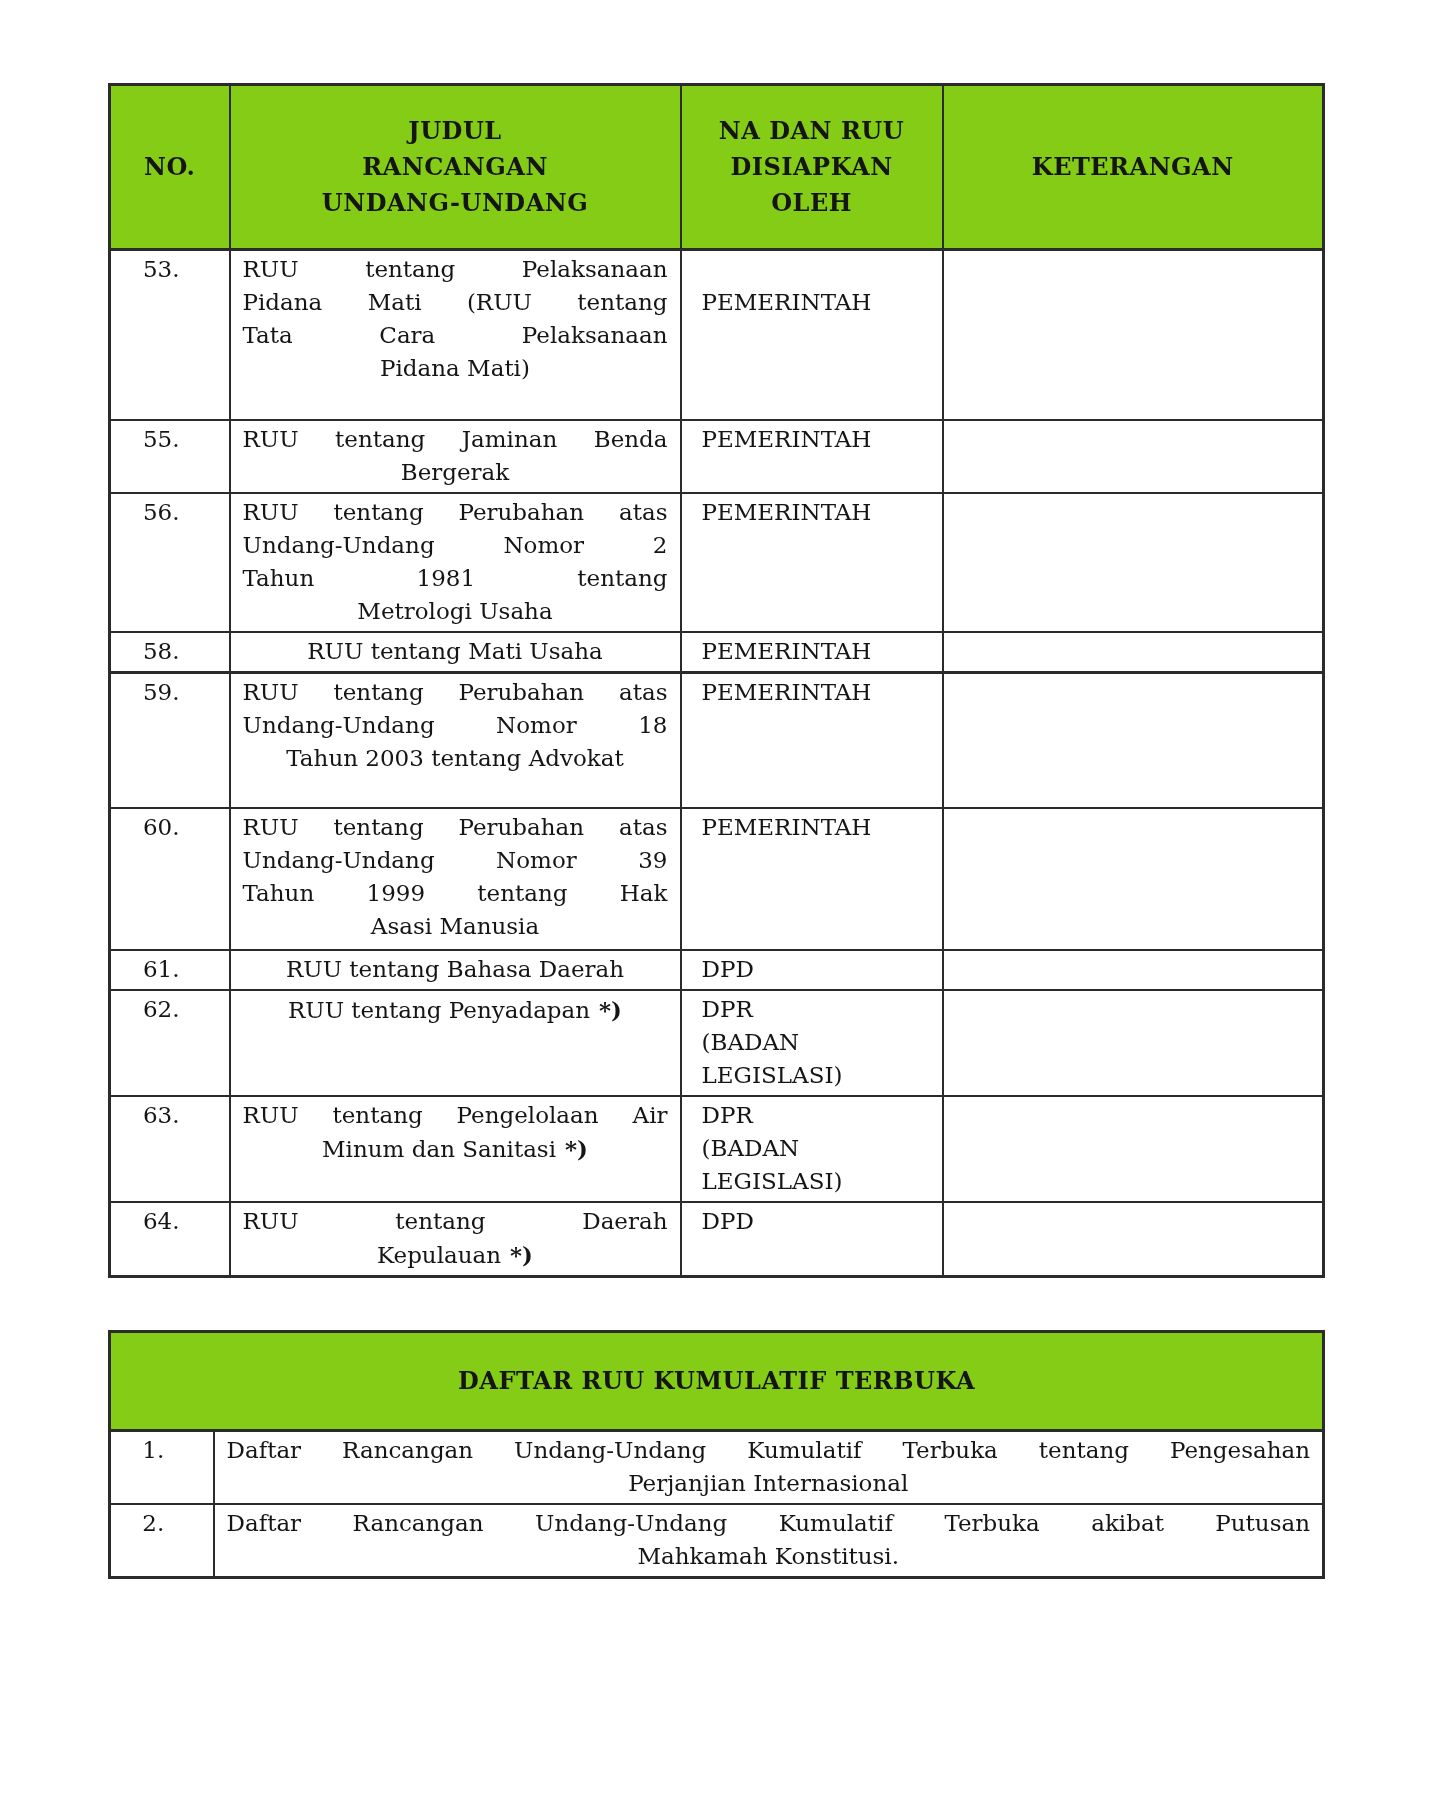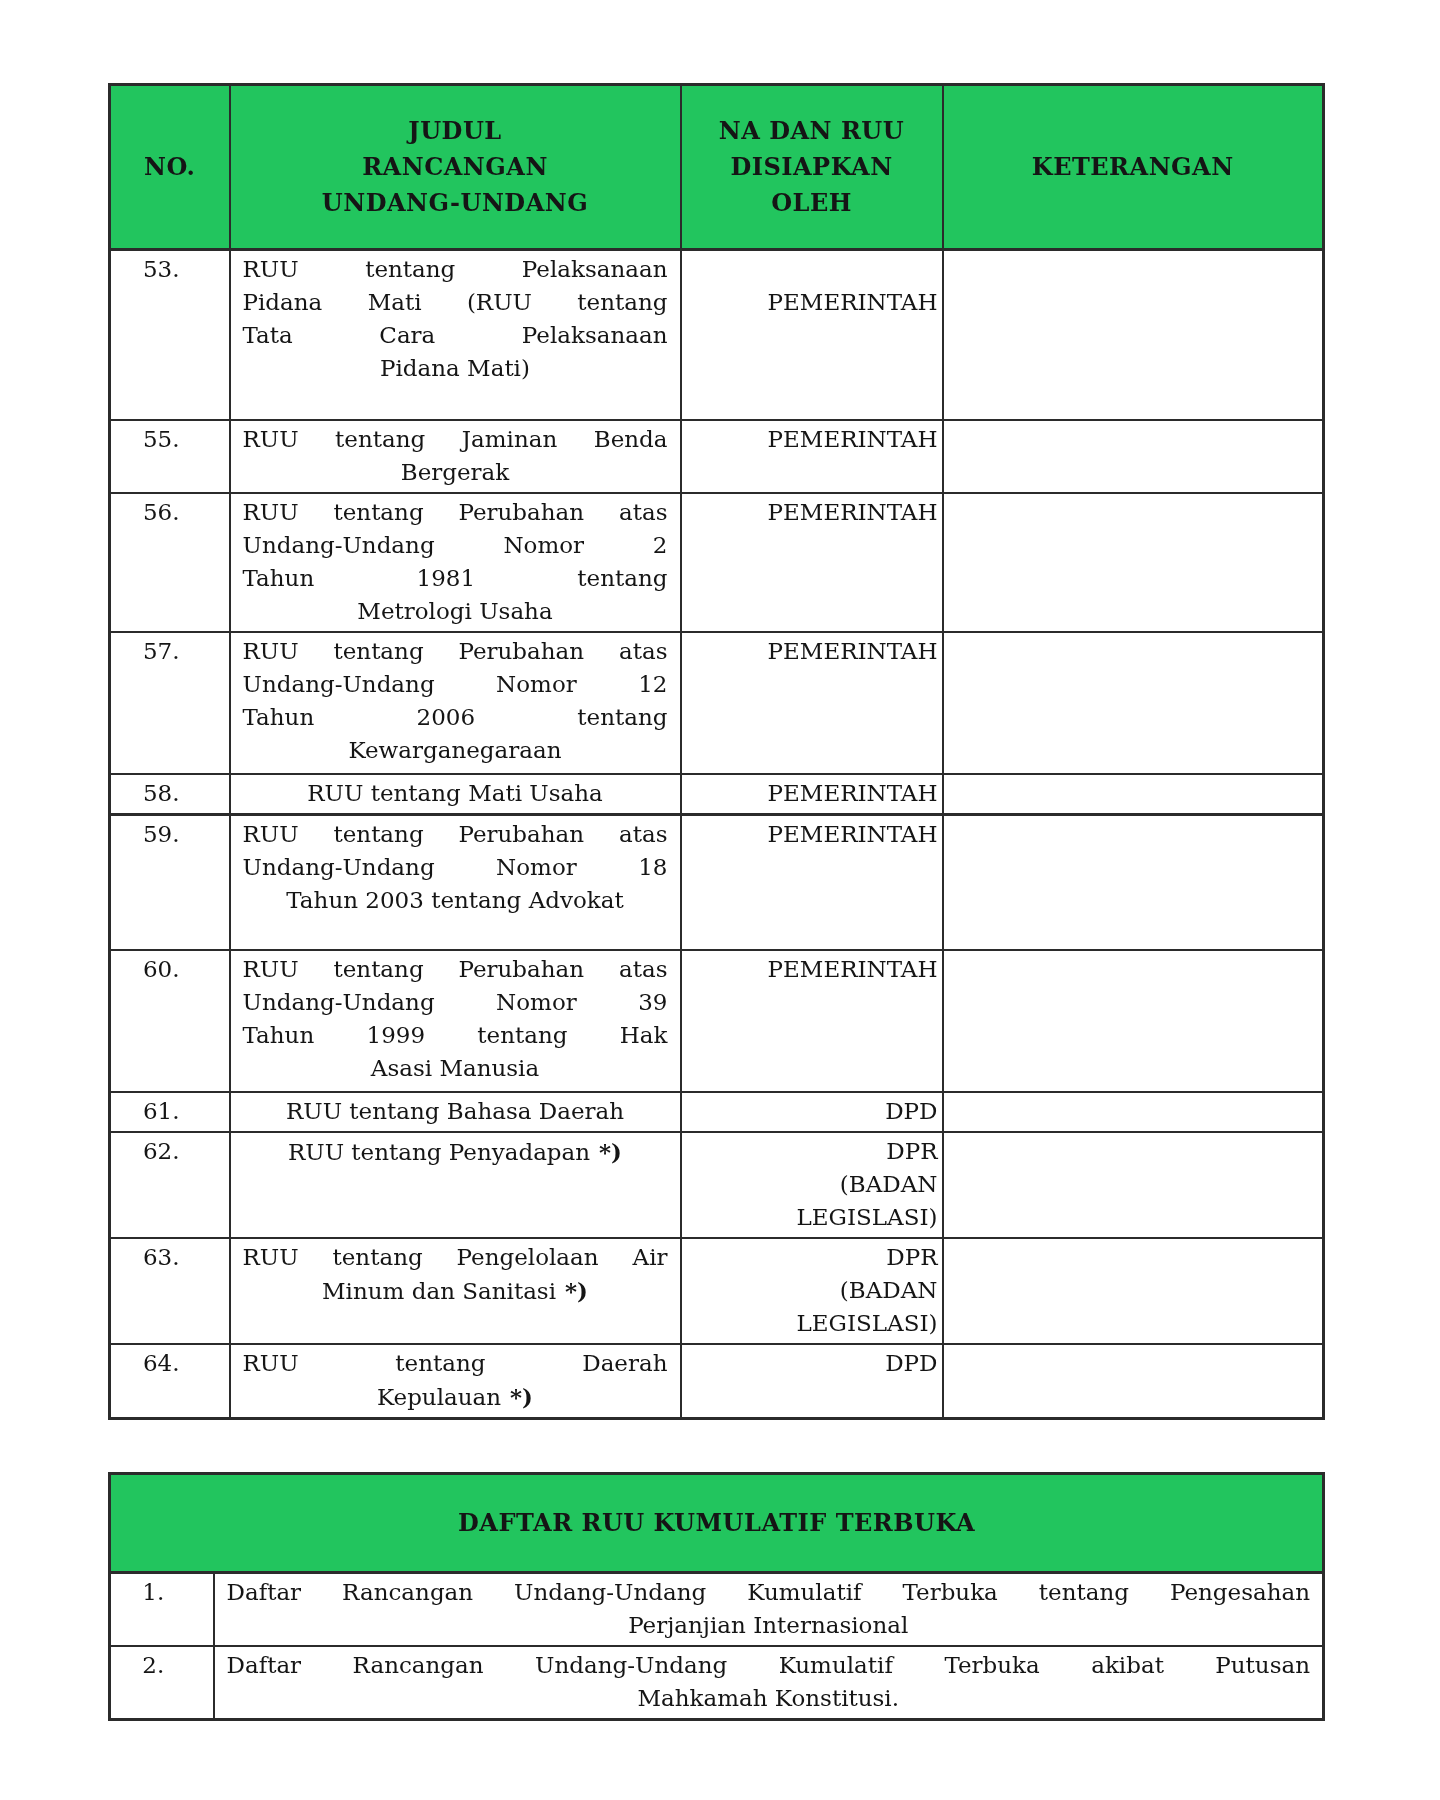--- a/index.html
+++ b/index.html
@@ -13,37 +13,37 @@
     -webkit-font-smoothing: antialiased;
   }
   .page { position: absolute; left: 108px; top: 83px; width: 1214px; }
 
   table { border-collapse: collapse; table-layout: fixed; width: 1214px; }
   .t1, .t2 { border: 3px solid #2b2b2b; }
   td, th { border: 2px solid #2b2b2b; vertical-align: top; }
 
   
   th {
-    background: #22c55e;
+    background: #84cc16;
     font-weight: bold;
     font-size: 24px;
     line-height: 36px;
     text-align: center;
     vertical-align: middle;
     white-space: pre-line;
     letter-spacing: .5px;
     border-bottom-width: 3px;
   }
   .t1 th { height: 160px; }
   .t2 th { height: 94px; border-bottom-width: 3px; }
 
   
   td { font-size: 23px; line-height: 33px; padding: 2px 12px 3px; }
   td.no  { text-align: center; padding-left: 2px; padding-right: 19px; }
-  td.na  { text-align: right; white-space: pre-line; padding-left: 20px; padding-right: 4px; }
+  td.na  { text-align: left; white-space: pre-line; padding-left: 20px; padding-right: 4px; }
   td.ket { }
 
   .t-just {
     text-align: justify;
     text-align-last: justify;
     white-space: pre-line;
   }
   .t-just:empty { display: none; }
   .t-last { text-align: center; }
   .star { font-weight: bold; margin-left: 9px; }
@@ -117,31 +117,20 @@
         <td class="no">56.</td>
         <td class="title">
           <div class="t-just">RUU tentang Perubahan atas
 Undang-Undang Nomor 2
 Tahun 1981 tentang</div>
           <div class="t-last"><span>Metrologi Usaha</span></div>
         </td>
         <td class="na">PEMERINTAH</td>
         <td class="ket"></td>
       </tr>
-      <tr class="r57">
-        <td class="no">57.</td>
-        <td class="title">
-          <div class="t-just">RUU tentang Perubahan atas
-Undang-Undang Nomor 12
-Tahun 2006 tentang</div>
-          <div class="t-last"><span>Kewarganegaraan</span></div>
-        </td>
-        <td class="na">PEMERINTAH</td>
-        <td class="ket"></td>
-      </tr>
       <tr class="r58">
         <td class="no">58.</td>
         <td class="title">
 
           <div class="t-last"><span>RUU tentang Mati Usaha</span></div>
         </td>
         <td class="na">PEMERINTAH</td>
         <td class="ket"></td>
       </tr>
       <tr class="r59">

